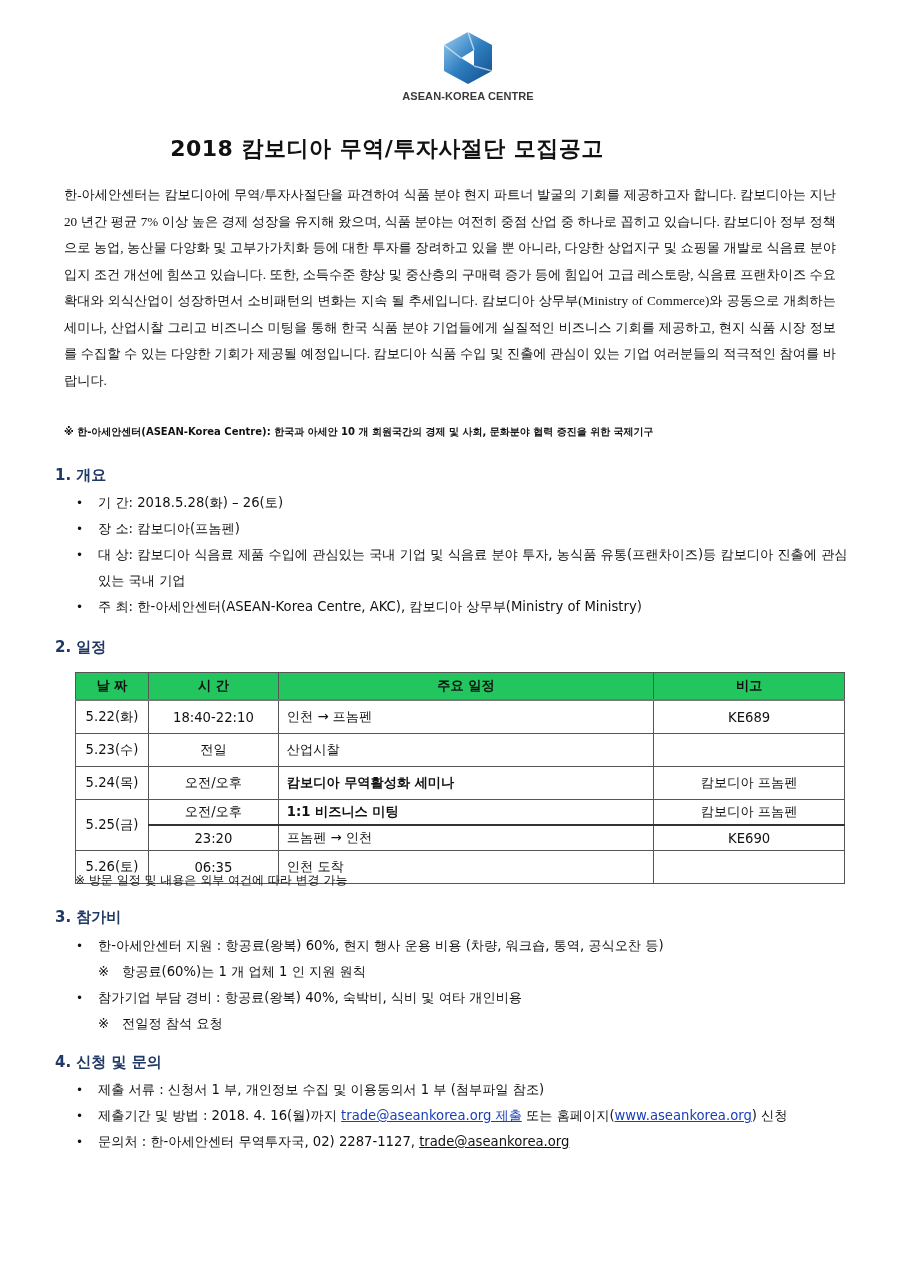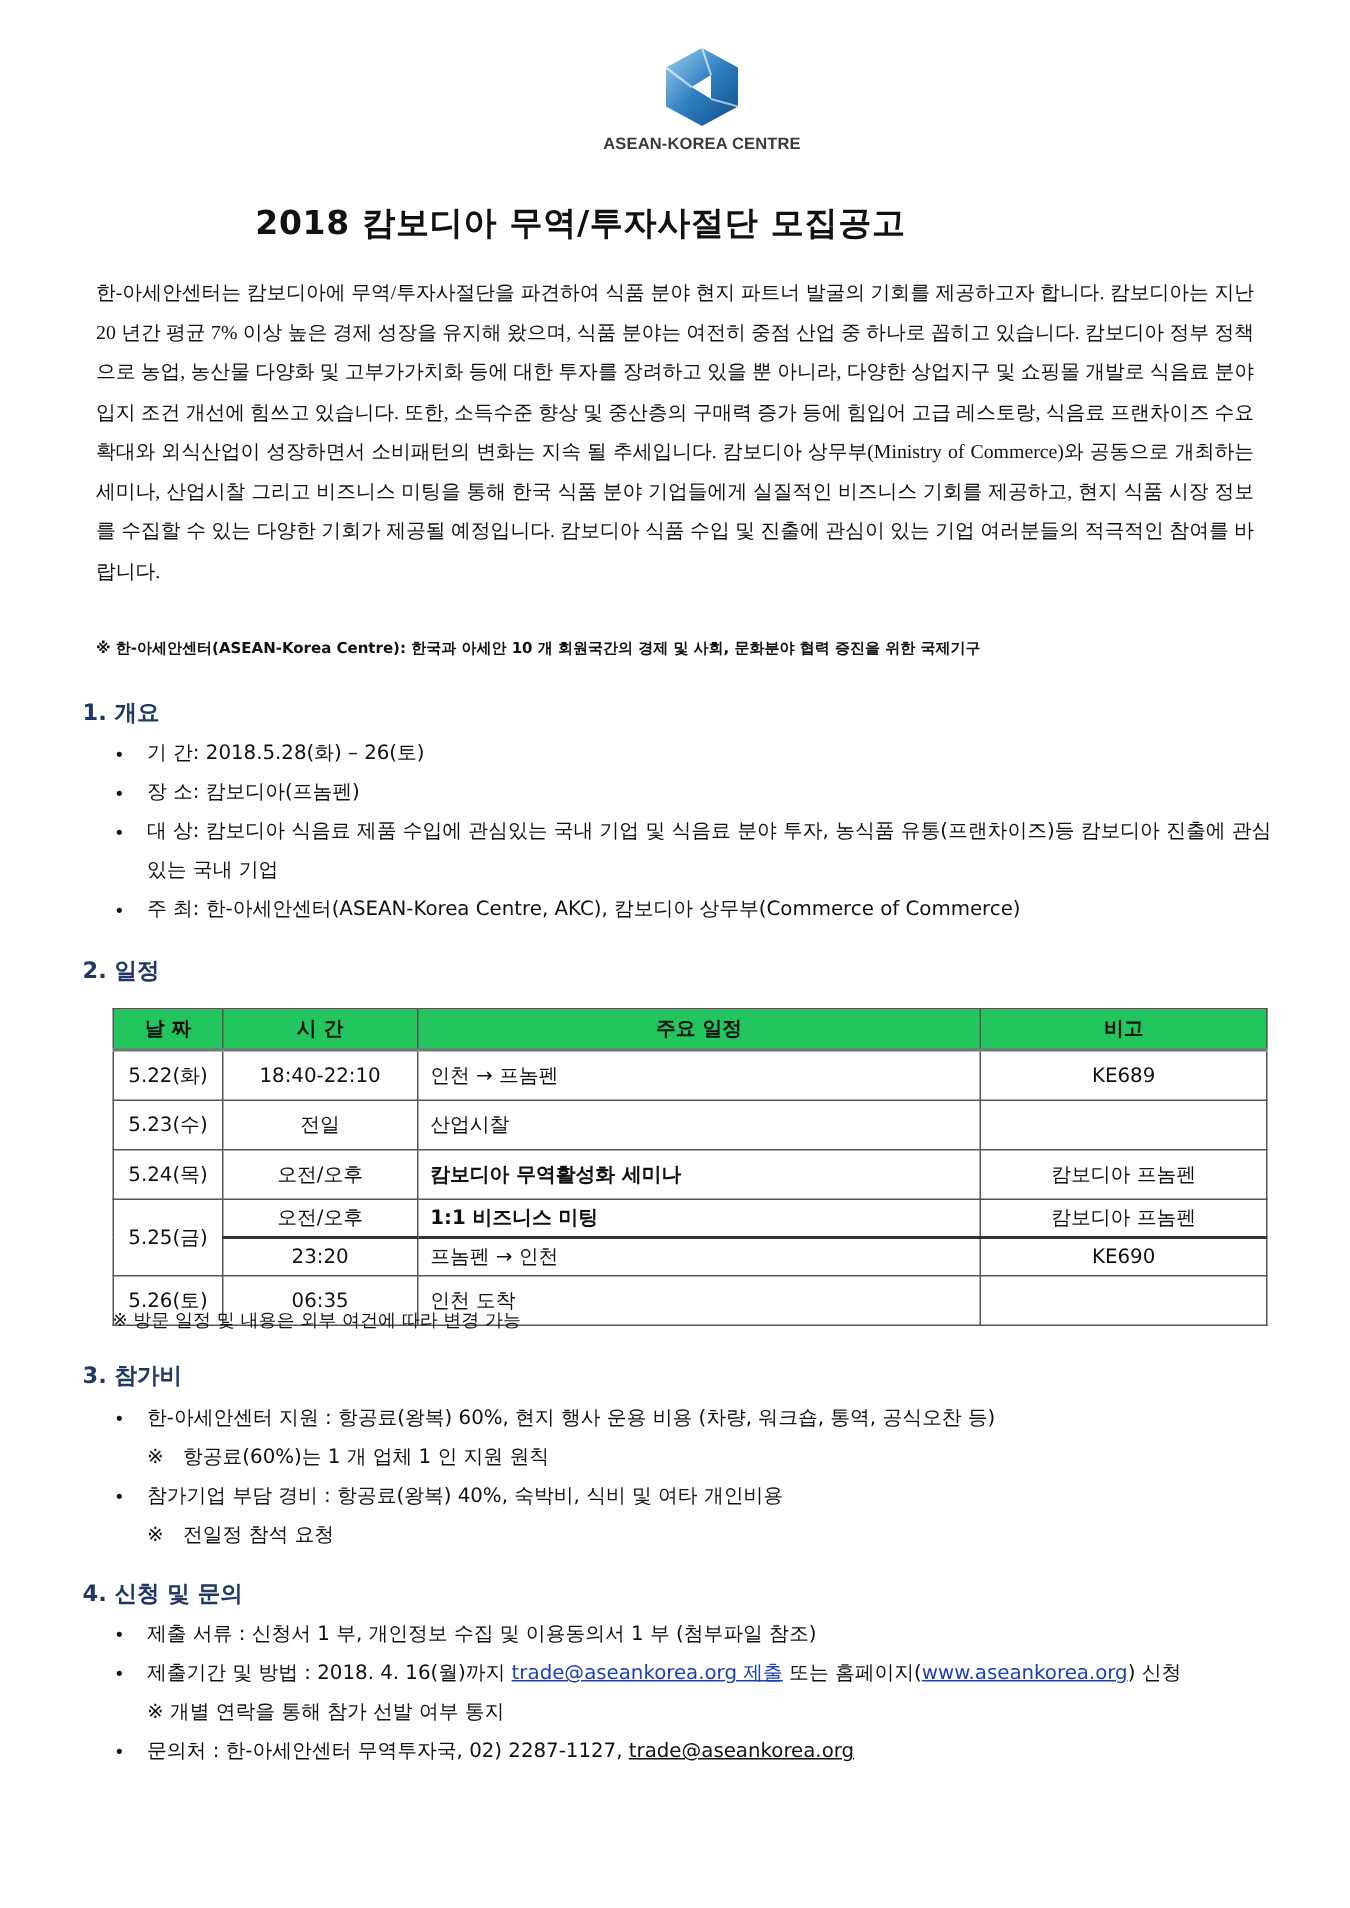--- a/index.html
+++ b/index.html
@@ -60,21 +60,21 @@
   <p>한-아세안센터는 캄보디아에 무역/투자사절단을 파견하여 식품 분야 현지 파트너 발굴의 기회를 제공하고자 합니다. 캄보디아는 지난 20 년간 평균 7% 이상 높은 경제 성장을 유지해 왔으며, 식품 분야는 여전히 중점 산업 중 하나로 꼽히고 있습니다. 캄보디아 정부 정책으로 농업, 농산물 다양화 및 고부가가치화 등에 대한 투자를 장려하고 있을 뿐 아니라, 다양한 상업지구 및 쇼핑몰 개발로 식음료 분야 입지 조건 개선에 힘쓰고 있습니다. 또한, 소득수준 향상 및 중산층의 구매력 증가 등에 힘입어 고급 레스토랑, 식음료 프랜차이즈 수요 확대와 외식산업이 성장하면서 소비패턴의 변화는 지속 될 추세입니다. 캄보디아 상무부(Ministry of Commerce)와 공동으로 개최하는 세미나, 산업시찰 그리고 비즈니스 미팅을 통해 한국 식품 분야 기업들에게 실질적인 비즈니스 기회를 제공하고, 현지 식품 시장 정보를 수집할 수 있는 다양한 기회가 제공될 예정입니다. 캄보디아 식품 수입 및 진출에 관심이 있는 기업 여러분들의 적극적인 참여를 바랍니다.</p>
 </div>
 
 <div class="note-bold">※ 한-아세안센터(ASEAN-Korea Centre): 한국과 아세안 10 개 회원국간의 경제 및 사회, 문화분야 협력 증진을 위한 국제기구</div>
 
 <div class="section-h" style="top:466px;">1. 개요</div>
 <ul class="bullets" style="top:490px;">
   <li><span class="dot">•</span><span>기  간: 2018.5.28(화) – 26(토)</span></li>
   <li><span class="dot">•</span><span>장 소: 캄보디아(프놈펜)</span></li>
   <li><span class="dot">•</span><span>대 상: 캄보디아 식음료 제품 수입에 관심있는 국내 기업 및 식음료 분야 투자, 농식품 유통(프랜차이즈)등 캄보디아 진출에 관심있는 국내 기업</span></li>
-  <li><span class="dot">•</span><span>주 최: 한-아세안센터(ASEAN-Korea Centre, AKC), 캄보디아 상무부(Commerce of Commerce)</span></li>
+  <li><span class="dot">•</span><span>주 최: 한-아세안센터(ASEAN-Korea Centre, AKC), 캄보디아 상무부(Ministry of Ministry)</span></li>
 </ul>
 
 <div class="section-h" style="top:638px;">2. 일정</div>
 <table class="sched">
   <colgroup>
     <col style="width:73px">
       <col style="width:130px">
       <col style="width:376px">
       <col style="width:191px">
   </colgroup>
@@ -129,15 +129,14 @@
   <li><span class="dot">•</span><span>한-아세안센터 지원 : 항공료(왕복) 60%, 현지 행사 운용 비용 (차량, 워크숍, 통역, 공식오찬 등)</span></li>
   <li class="sub" style="list-style:none;"><span class="mark">※</span><span>항공료(60%)는 1 개 업체 1 인 지원 원칙</span></li>
   <li><span class="dot">•</span><span>참가기업 부담 경비 : 항공료(왕복) 40%, 숙박비, 식비 및 여타 개인비용</span></li>
   <li class="sub"><span class="mark">※</span><span>전일정 참석 요청</span></li>
 </ul>
 
 <div class="section-h" style="top:1053px;">4. 신청 및 문의</div>
 <ul class="bullets" style="top:1077px;">
   <li><span class="dot">•</span><span>제출 서류 : 신청서 1 부, 개인정보 수집 및 이용동의서 1 부 (첨부파일 참조)</span></li>
   <li><span class="dot">•</span><span>제출기간 및 방법 : 2018. 4. 16(월)까지 </span><a class="link">trade@aseankorea.org 제출</a><span> 또는 홈페이지(</span><a class="link">www.aseankorea.org</a><span>) 신청</span></li>
-  <li style="padding-left:26px;"><span>※ 개별 연락을 통해 참가 선발 여부 통지</span></li>
   <li><span class="dot">•</span><span>문의처 : 한-아세안센터 무역투자국, 02) 2287-1127, </span><a class="link-dark">trade@aseankorea.org</a></li>
 </ul>
 
 </body></html>

